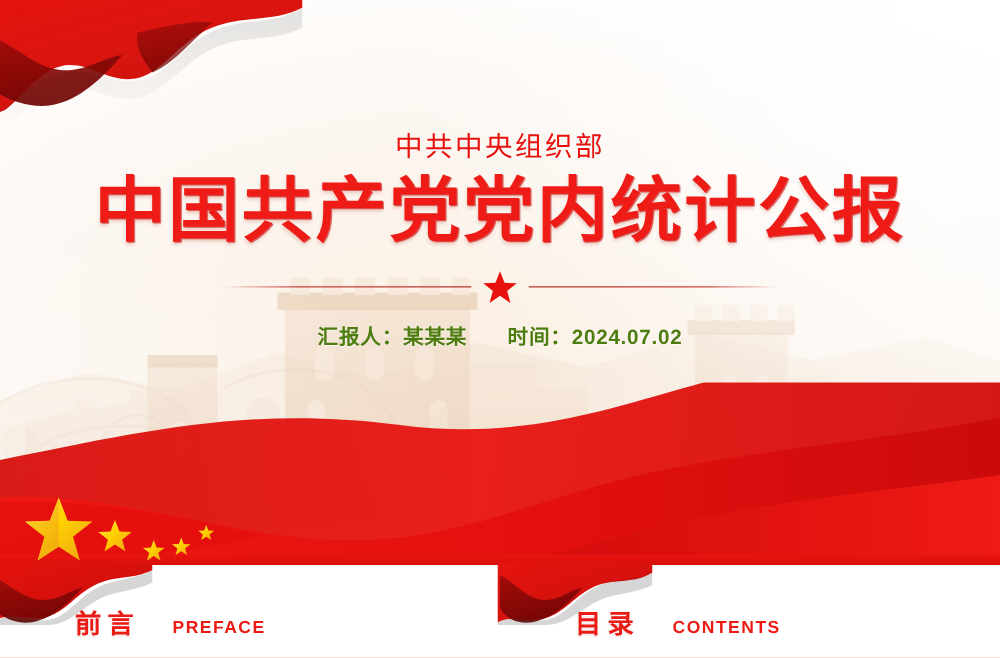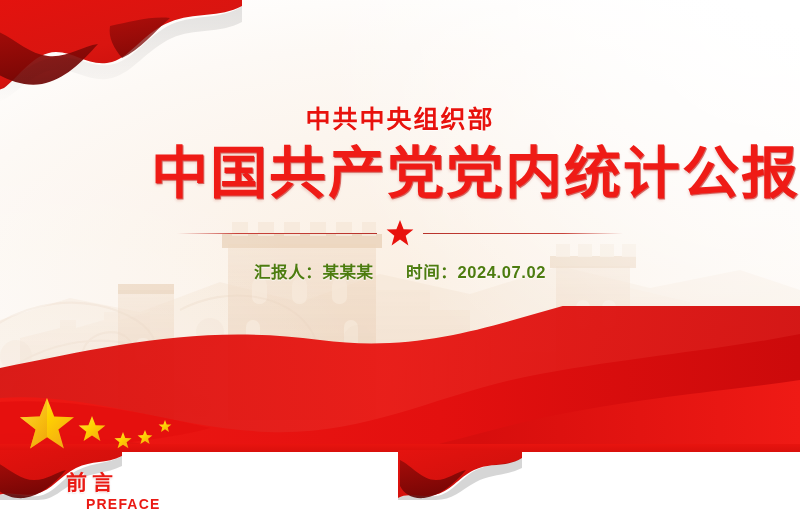--- a/index.html
+++ b/index.html
@@ -107,41 +107,40 @@
 
   
   .title-block {
     position: absolute;
     left: 0; right: 0;
     top: 106px;
     text-align: center;
   }
 
   .subtitle {
-    font-size: 25px;
-    font-weight: bold;
+    font-size: 22px;
+    font-weight: normal;
     color: #e8120d;
     letter-spacing: 2px;
     line-height: 1.1;
     margin: 0 0 9px 0;
     text-shadow: 0 1px 1px rgba(255,255,255,0.8);
   }
 
   .main-title {
     font-size: 57px;
     font-weight: bold;
     color: #ef1b16;
     letter-spacing: 2px;
     line-height: 1.08;
     margin: 0;
     white-space: nowrap;
     text-shadow:
        1px 1px 0 rgba(190,10,6,0.55),
        0 2px 3px rgba(180,30,20,0.22);
-    text-align: right;
   }
 
   
   .divider {
     display: flex;
     align-items: center;
     justify-content: center;
     gap: 0;
     margin: 14px auto 0 auto;
     width: 480px;
@@ -173,21 +172,21 @@
   .byline .gap { display: inline-block; width: 22px; }
 
   
   .footer-label {
     position: absolute;
     bottom: 14px;
     display: flex;
     align-items: baseline;
     white-space: nowrap;
   }
-  .footer-label.left  { left: 60px; flex-direction: column;  }
+  .footer-label.left  { left: 60px;  }
   .footer-label.right { left: 460px; }
 
   .footer-cn {
     font-size: 21px;
     font-weight: bold;
     color: #ea1a14;
     letter-spacing: 5px;
     text-shadow: 1px 1px 0 rgba(255,255,255,0.9), 0 1px 2px rgba(150,20,15,0.25);
   }
   .footer-en {
@@ -474,14 +473,18 @@
       <span class="gap"></span>
       <span>时间：2024.07.02</span>
     </div>
   </div>
 
   <div class="footer-label left">
     <span class="footer-cn">前言</span>
     <span class="footer-en">PREFACE</span>
   </div>
 
+  <div class="footer-label right">
+    <span class="footer-cn">目录</span>
+    <span class="footer-en">CONTENTS</span>
+  </div>
 
 </div>
 
 </body></html>

